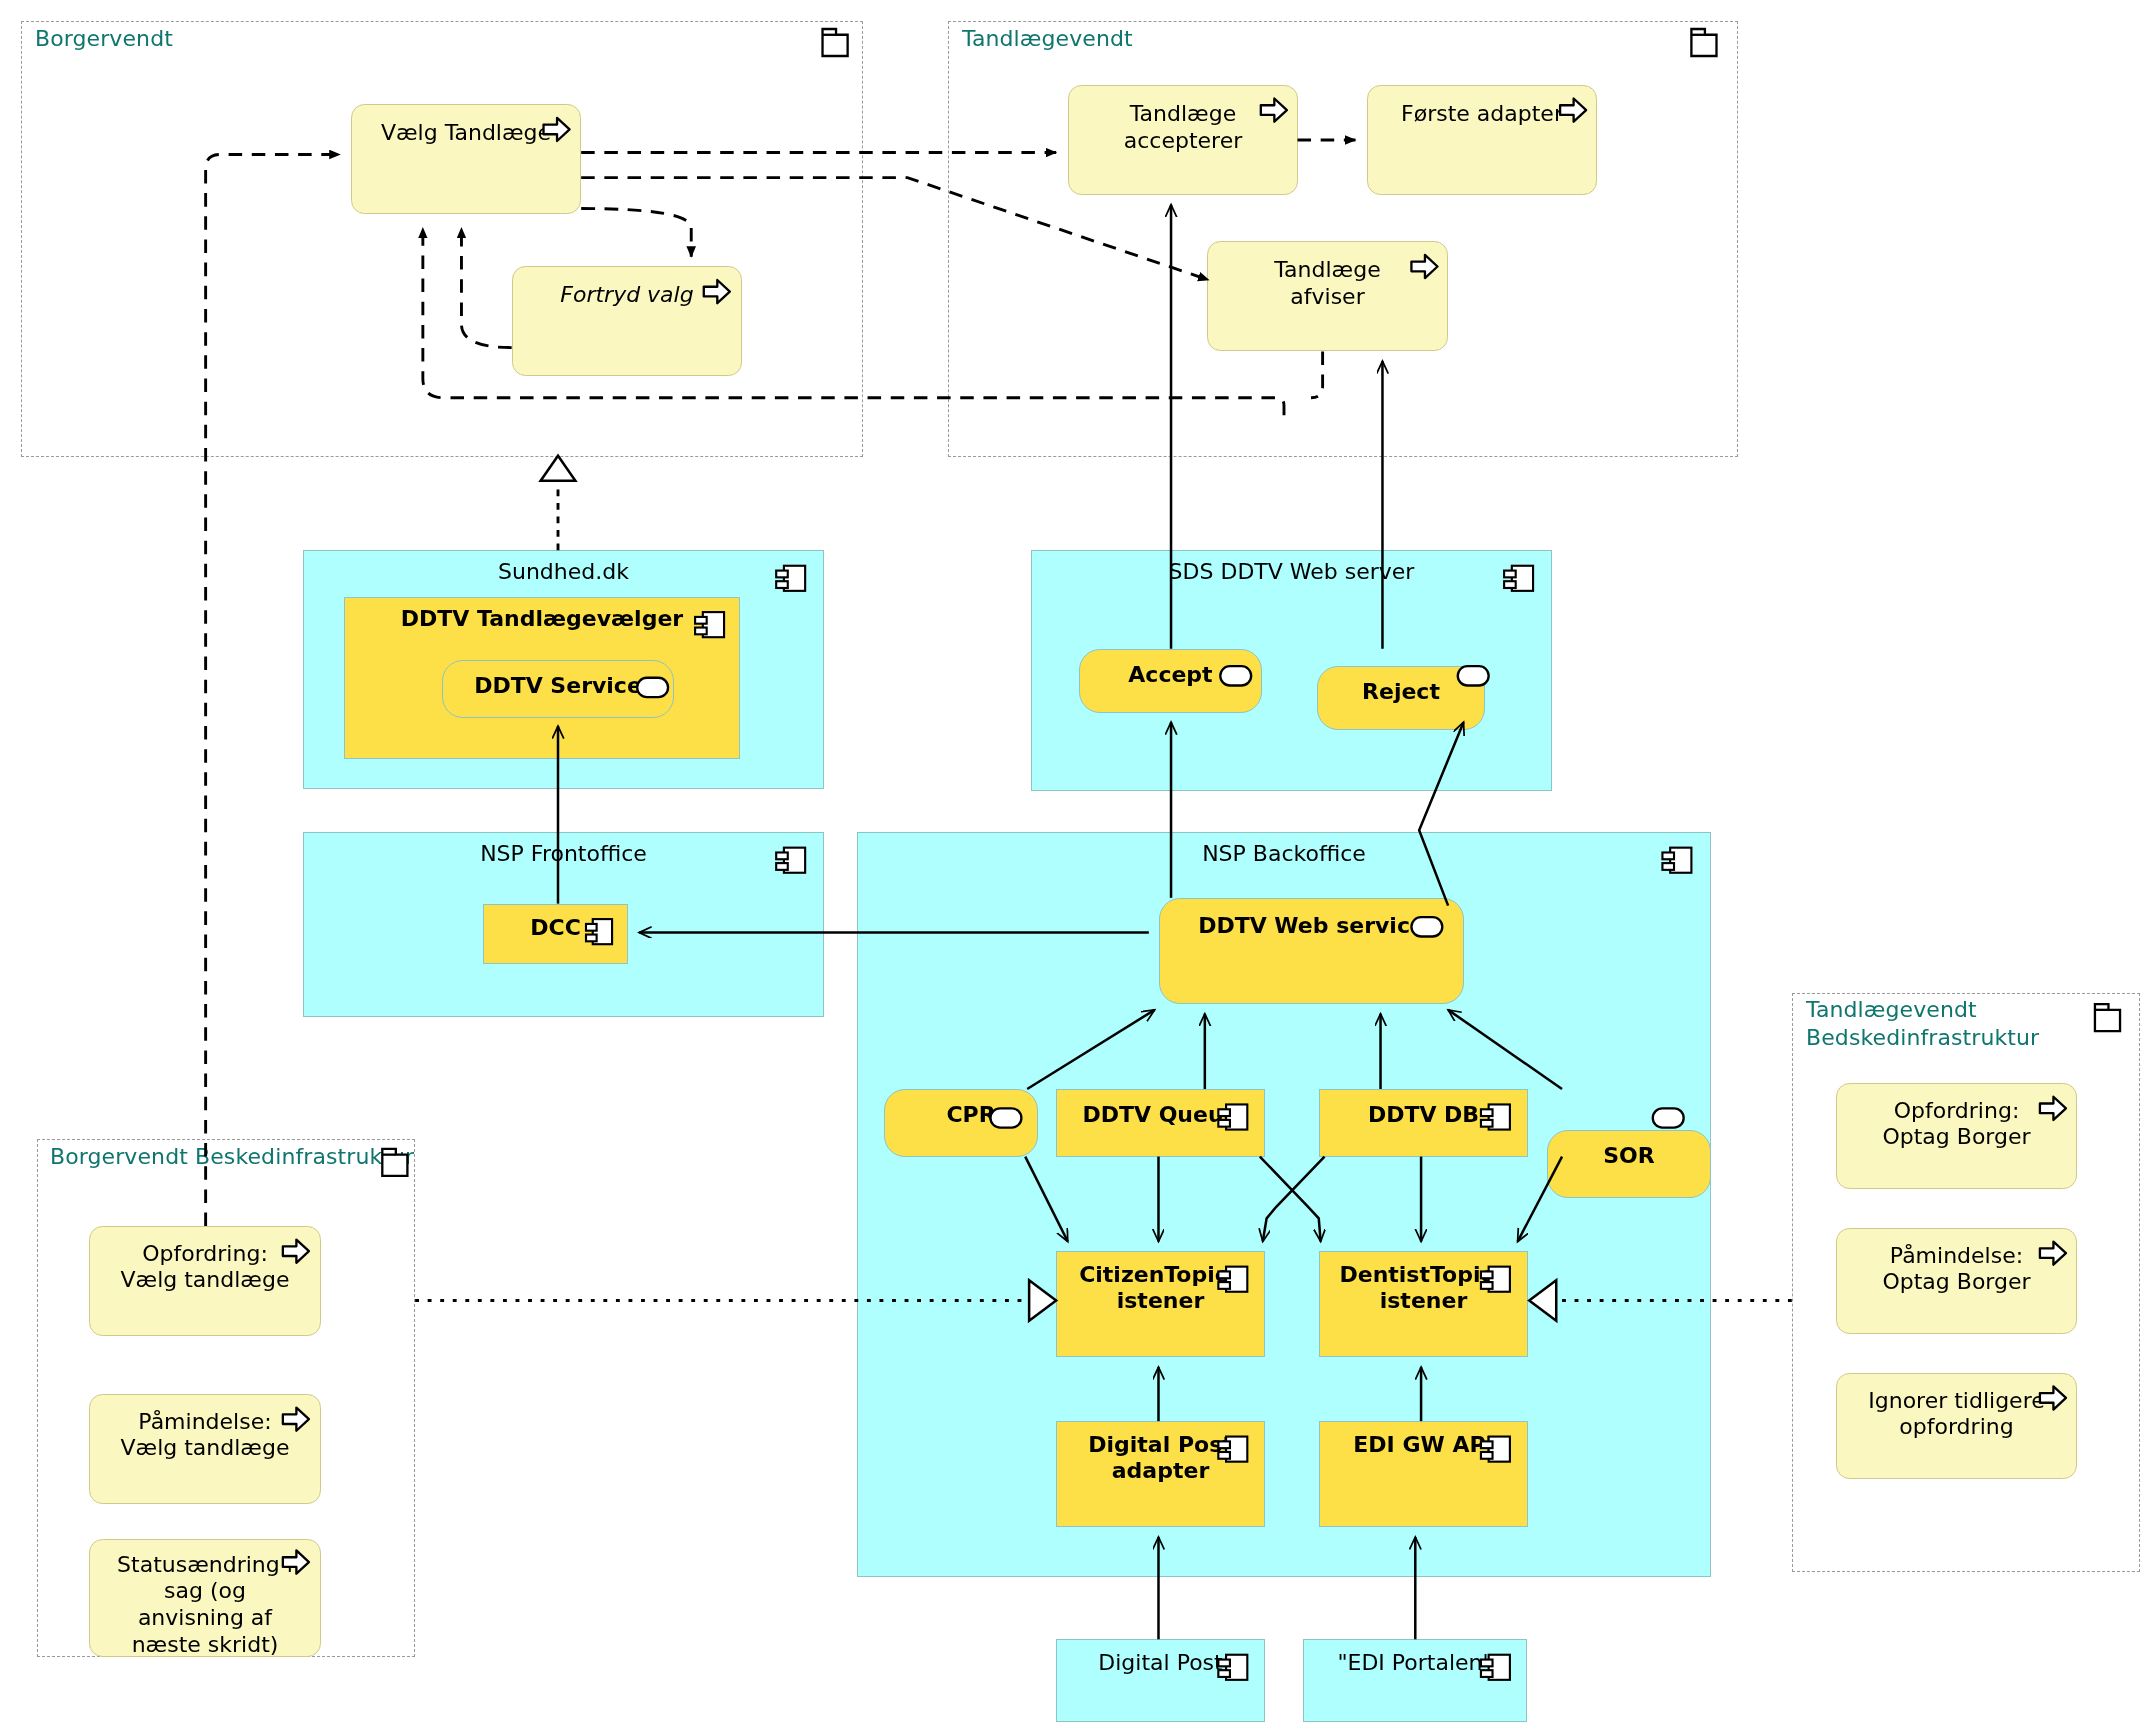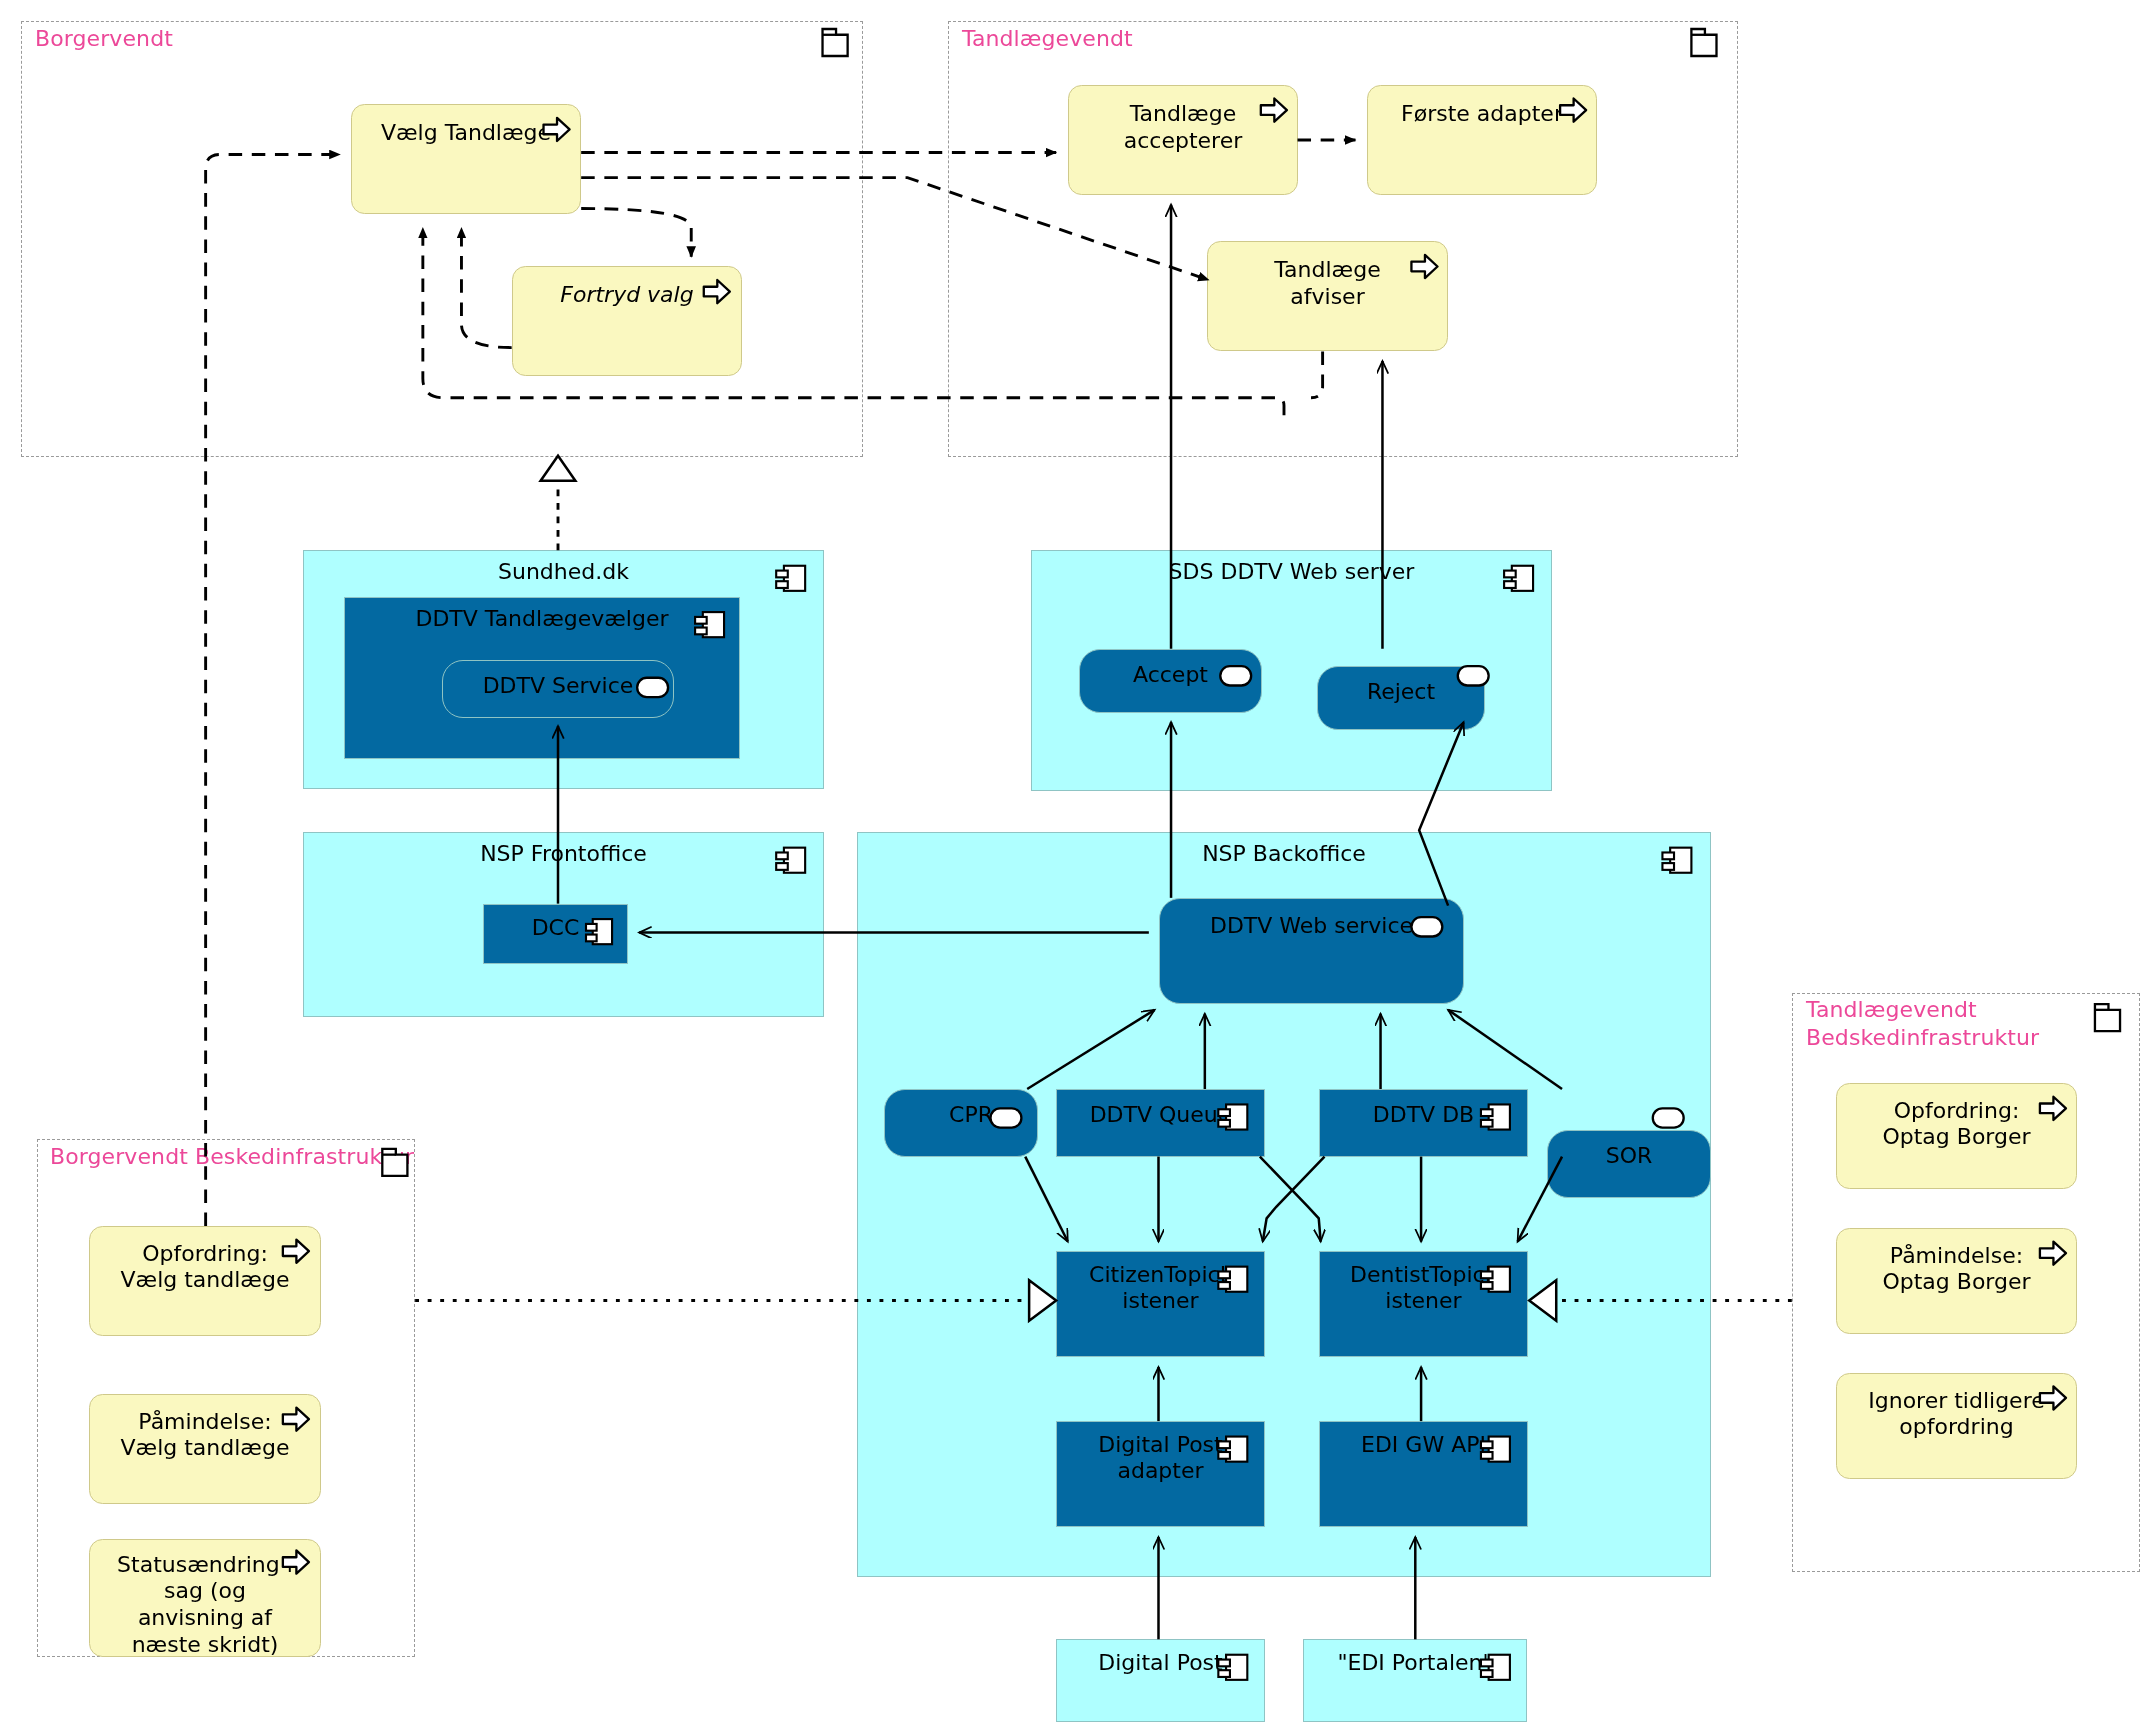--- a/index.html
+++ b/index.html
@@ -13,36 +13,37 @@
   }
   .pkg{
     position:absolute;
     border:1.9px dashed #9a9a9a;
     box-sizing:border-box;
     background:transparent;
   }
   .pkg-title{
     position:absolute;
     font-size:22px;
-    color:#ec4899;
+    color:#0f766e;
     line-height:1.25;
     white-space:pre-line;
     letter-spacing:0.1px;
   }
   .comp{
     position:absolute;
     box-sizing:border-box;
     background:#AFFFFF;
     border:1.9px solid #8fc4c4;
   }
   .comp-inner{
     position:absolute;
     box-sizing:border-box;
-    background:#0369a1;
+    background:#fde047;
     border:1.9px solid #8fc4c4;
+    font-weight:bold;
   }
   .comp-title{
     position:absolute;
     width:100%;
     text-align:center;
     font-size:22px;
     color:#000;
     top:7.7px;
     line-height:1.2;
     white-space:pre-line;

